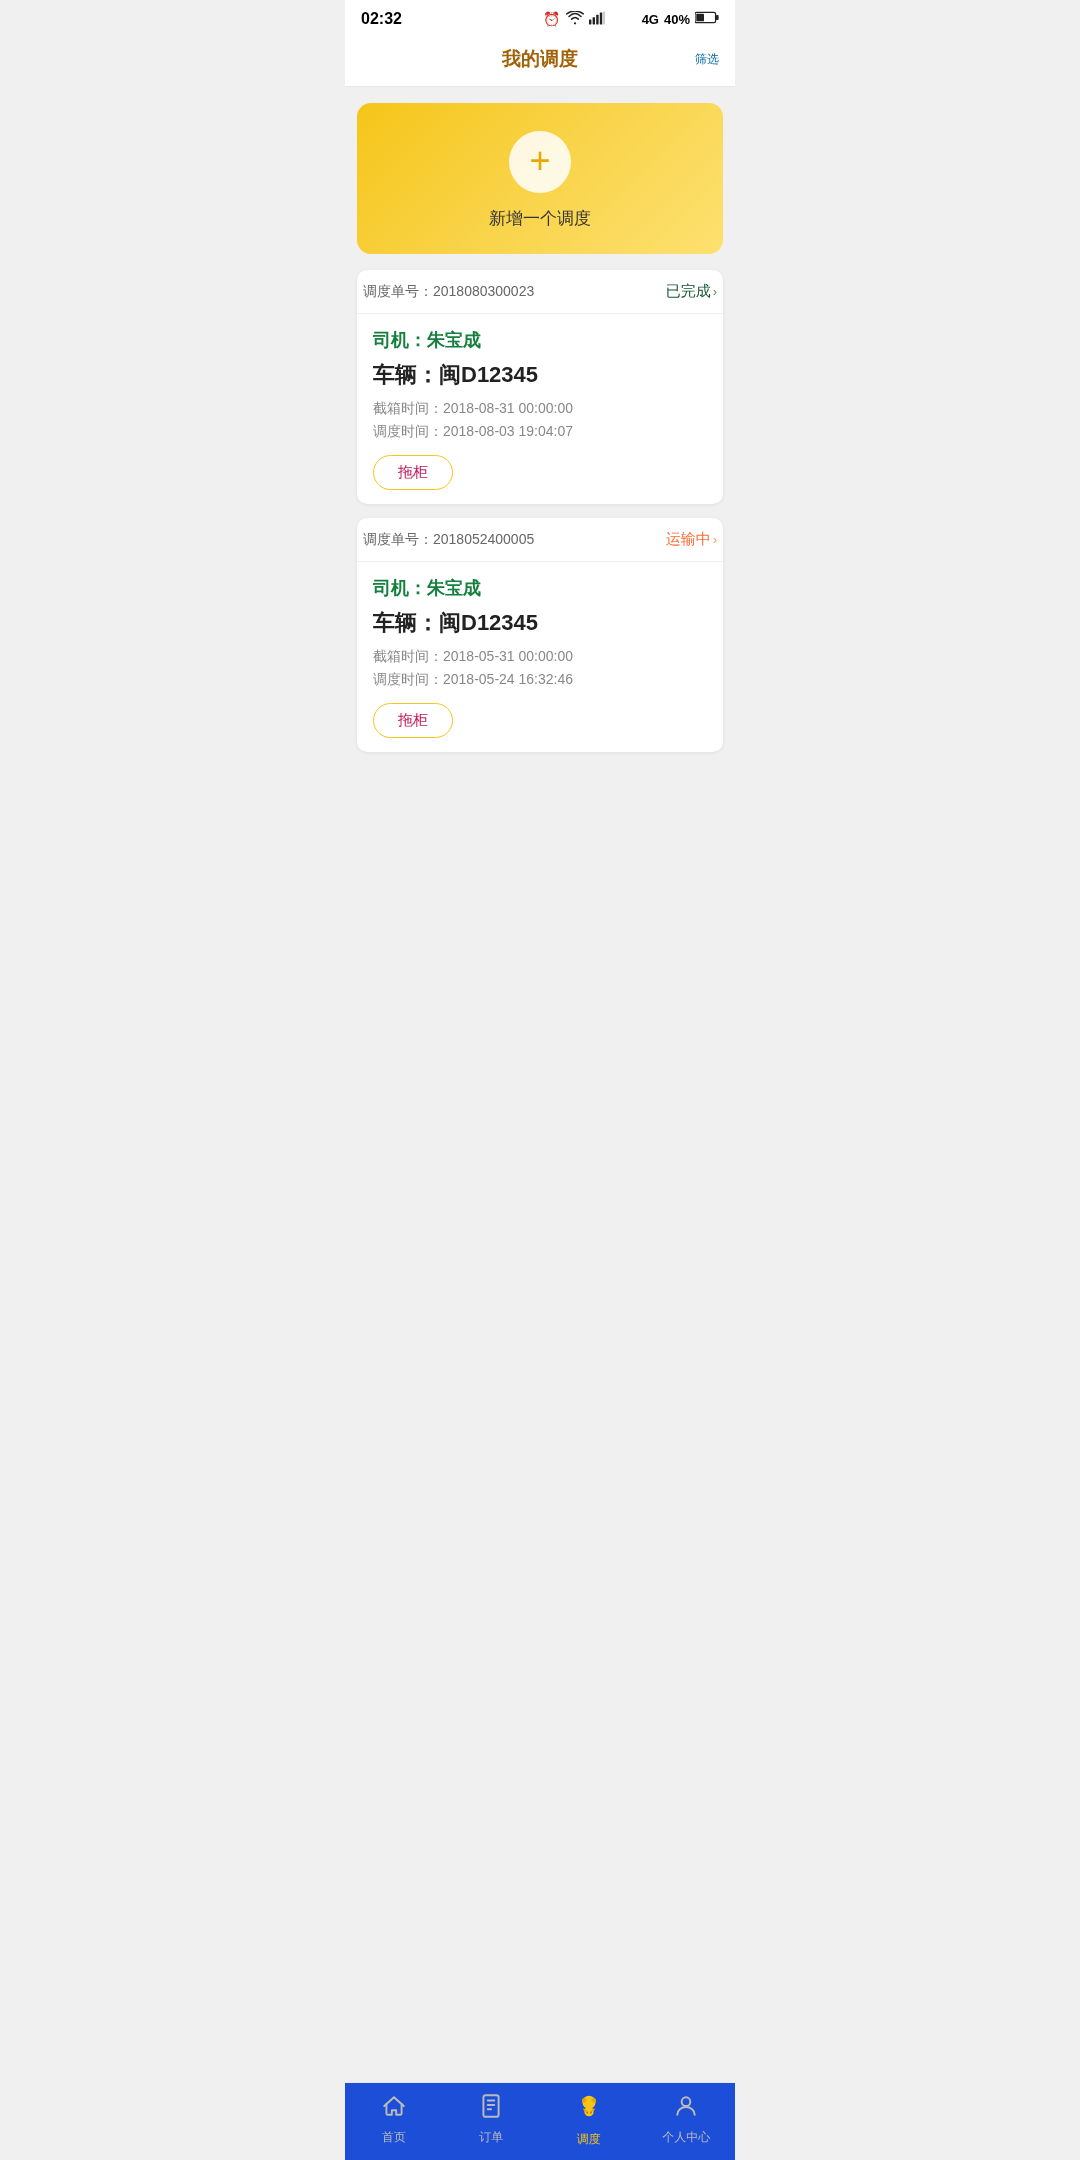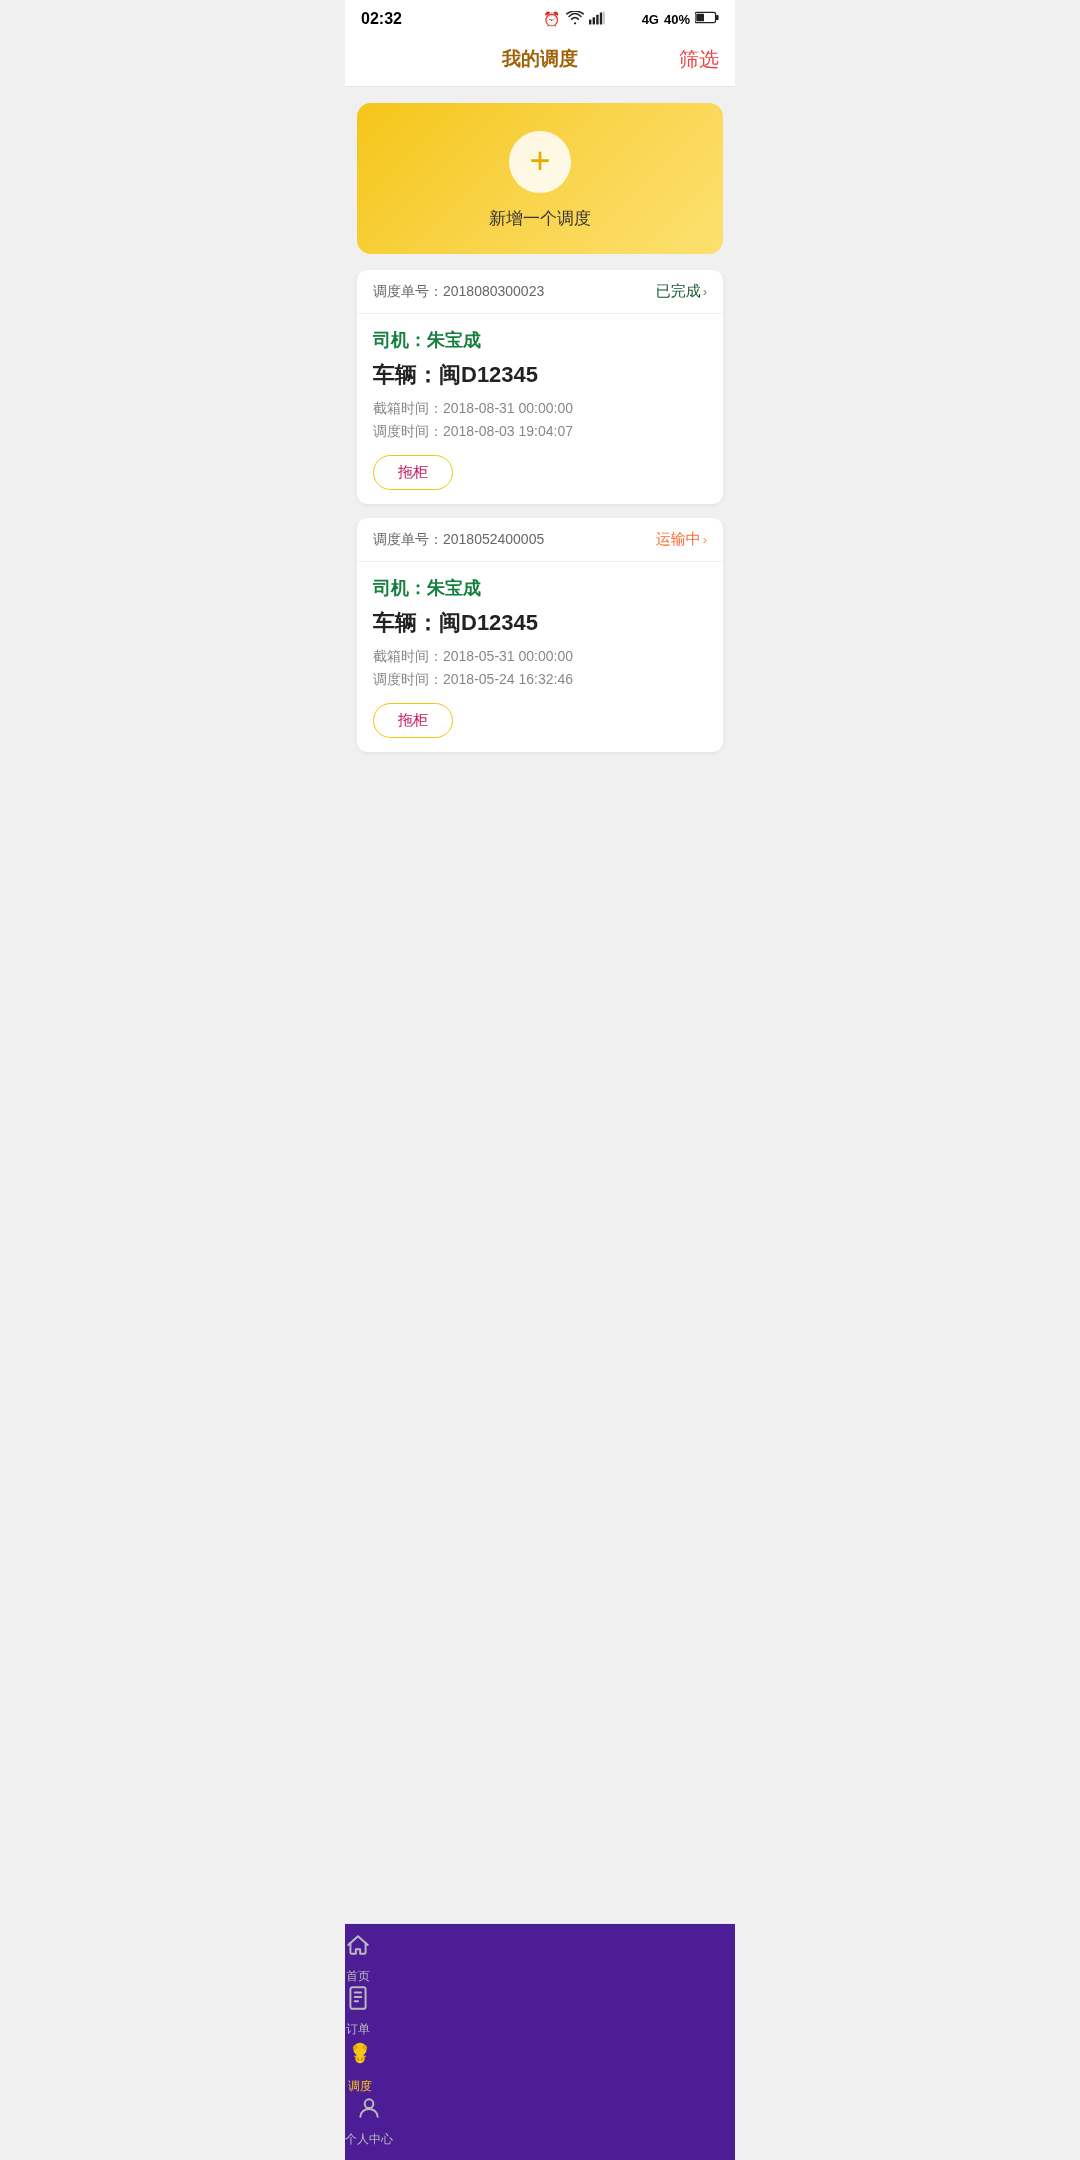--- a/index.html
+++ b/index.html
@@ -44,22 +44,22 @@
       border-bottom: 1px solid #e8e8e8;
     }
     .header-title {
       font-size: 19px;
       font-weight: 700;
       color: #a16207;
     }
     .header-action {
       position: absolute;
       right: 16px;
-      font-size: 20px;
-      color: #ef4444;
+      font-size: 12px;
+      color: #0369a1;
     }
 
     
     .main {
       padding: 16px 12px;
       padding-bottom: 80px;
     }
 
     
     .add-card {
@@ -100,21 +100,21 @@
       background: #fff;
       border-radius: 10px;
       margin-bottom: 14px;
       overflow: hidden;
       box-shadow: 0 1px 4px rgba(0,0,0,0.07);
     }
     .order-header {
       display: flex;
       justify-content: space-between;
       align-items: center;
-      padding: 12px 16px;
+      padding: 12px 6px;
       border-bottom: 1px solid #f0f0f0;
     }
     .order-number {
       font-size: 14px;
       color: #666;
     }
     .order-status {
       display: flex;
       align-items: center;
       font-size: 15px;
@@ -162,28 +162,27 @@
       cursor: pointer;
     }
 
     
     .bottom-nav {
       position: fixed;
       bottom: 0;
       left: 50%;
       transform: translateX(-50%);
       width: 390px;
-      background: #4c1d95;
+      background: #1d4ed8;
       border-top: 1px solid #e8e8e8;
       display: flex;
       justify-content: space-around;
-      align-items: flex-start;
+      align-items: center;
       padding: 8px 0 12px;
       z-index: 100;
-      flex-direction: column;
     }
     .nav-item {
       display: flex;
       flex-direction: column;
       align-items: center;
       cursor: pointer;
       flex: 1;
       gap: 4px;
     }
     .nav-icon {

